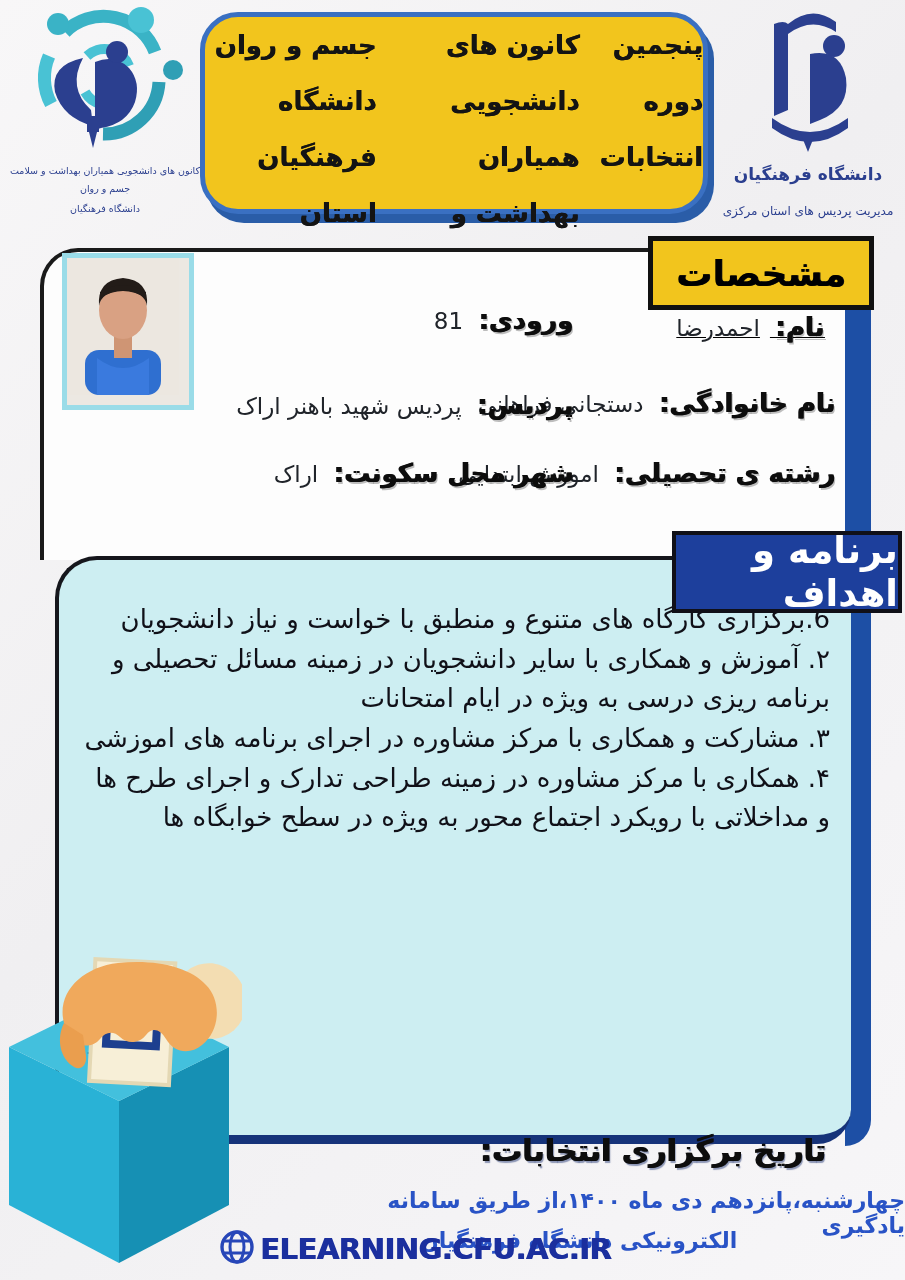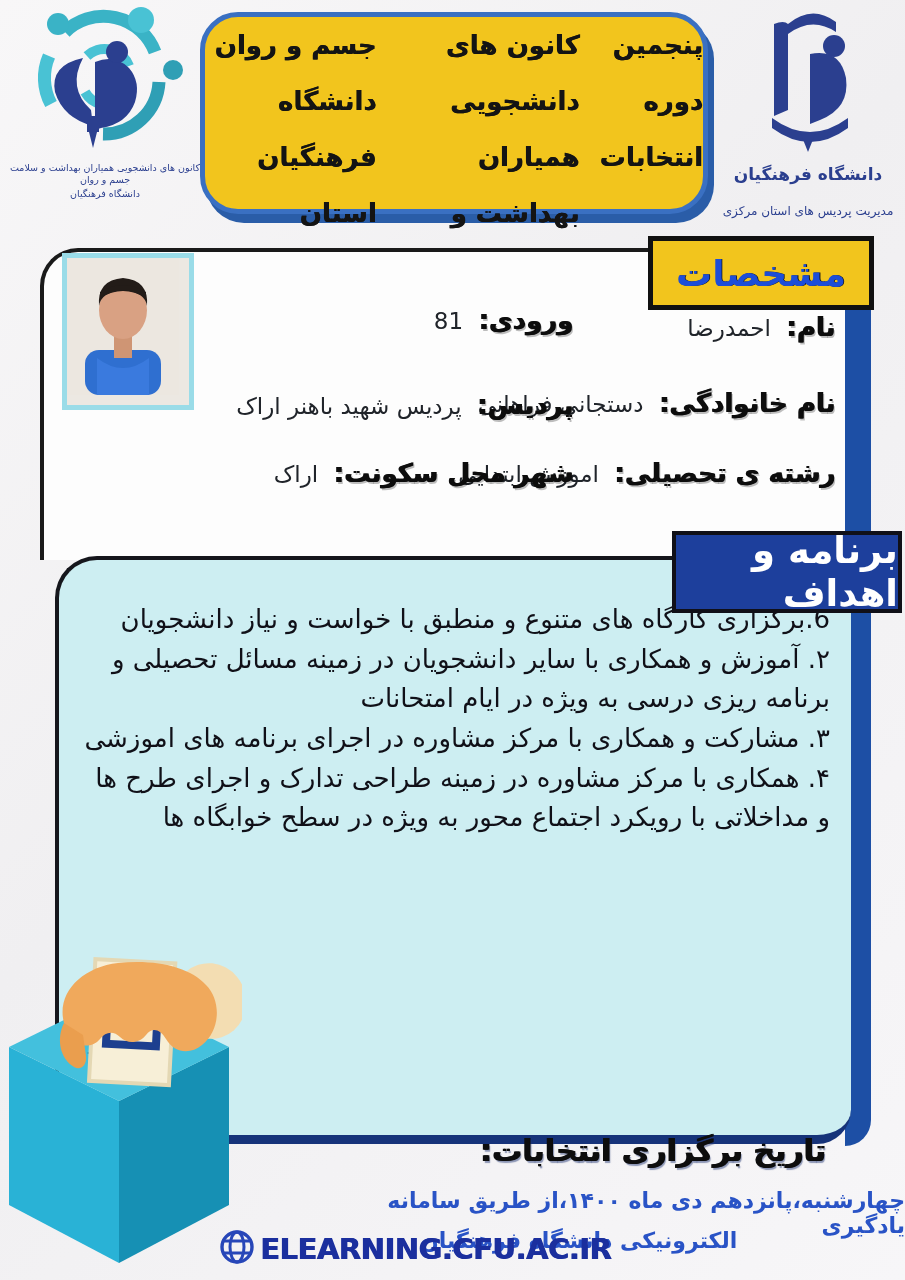--- a/index.html
+++ b/index.html
@@ -26,21 +26,21 @@
     display:flex;flex-direction:row;justify-content:center;
     text-align:right;direction:rtl;gap:20px;
   }
   .banner div{
     color:#141414;font-weight:bold;
     font-size:26px;line-height:56px;
     text-shadow:.5px 0 #141414;
   }
   .logo-left{left:6px;top:4px;width:198px;height:228px;text-align:center;}
   .logo-left .cap{
-    direction:rtl;color:#2b3f8f;font-size:9.5px;line-height:12px;
+    direction:rtl;color:#2b3f8f;font-size:9.5px;line-height:18px;
     margin-top:2px;
   }
   .logo-right{left:716px;top:6px;width:184px;height:215px;text-align:center;}
   .logo-right .t1{color:#2b3f8f;font-size:17px;font-weight:bold;direction:rtl;margin-top:2px;}
   .logo-right .t2{color:#2b3f8f;font-size:12px;direction:rtl;margin-top:20px;}
 
   
   .specs-card{
     left:40px;top:248px;width:805px;height:308px;
     background:#fdfdfd;
@@ -50,21 +50,21 @@
   }
   .blue-bar{
     left:845px;top:298px;width:26px;height:848px;
     background:#1d4fa5;
     border-radius:0 0 26px 0;
   }
   .specs-title{
     left:648px;top:236px;width:216px;height:64px;
     background:#f2c51d;border:5px solid #111;
     display:flex;align-items:center;justify-content:center;
-    font-size:36px;font-weight:bold;color:#1d4ed8;
+    font-size:36px;font-weight:bold;color:#000000;
     text-shadow:.8px 0 #141414;direction:rtl;z-index:5;
   }
   .photo-frame{
     left:62px;top:253px;width:122px;height:147px;
     border:5px solid #9adce8;background:#ece8e2;z-index:4;
   }
   .field{
     direction:rtl;white-space:nowrap;z-index:3;
   }
   .field .lbl{
@@ -184,21 +184,21 @@
       <rect x="0" y="0" width="112" height="137" fill="#ece7e0"></rect>
       <rect x="18" y="92" width="76" height="45" rx="14" fill="#2f6fd0"></rect>
       <path d="M30 100 q26 20 52 0 l0 37 -52 0z" fill="#3a7ade"></path>
       <rect x="47" y="74" width="18" height="26" fill="#cf9574"></rect>
       <ellipse cx="56" cy="52" rx="24" ry="29" fill="#d9a183"></ellipse>
       <path d="M32 48 q-2 -26 24 -28 q26 2 24 28 q-2 -14 -24 -16 q-22 2 -24 16z" fill="#231c18"></path>
       <path d="M33 40 q23 -14 46 0 l0 -6 q-23 -14 -46 0z" fill="#231c18"></path>
     </svg>
   </div>
 
-  <div class="abs field" style="right:70px;top:312px;">
+  <div class="abs field" style="right:81px;top:312px;text-decoration:underline;">
     <span class="lbl">نام:</span>
     <span class="val">احمدرضا</span>
   </div>
   <div class="abs field" style="right:70px;top:388px;">
     <span class="lbl">نام خانوادگی:</span>
     <span class="val">دستجانی فراهانی</span>
   </div>
   <div class="abs field" style="right:70px;top:458px;margin-left:8px;">
     <span class="lbl">رشته ی تحصیلی:</span>
     <span class="val">اموزش ابتدایی</span>

